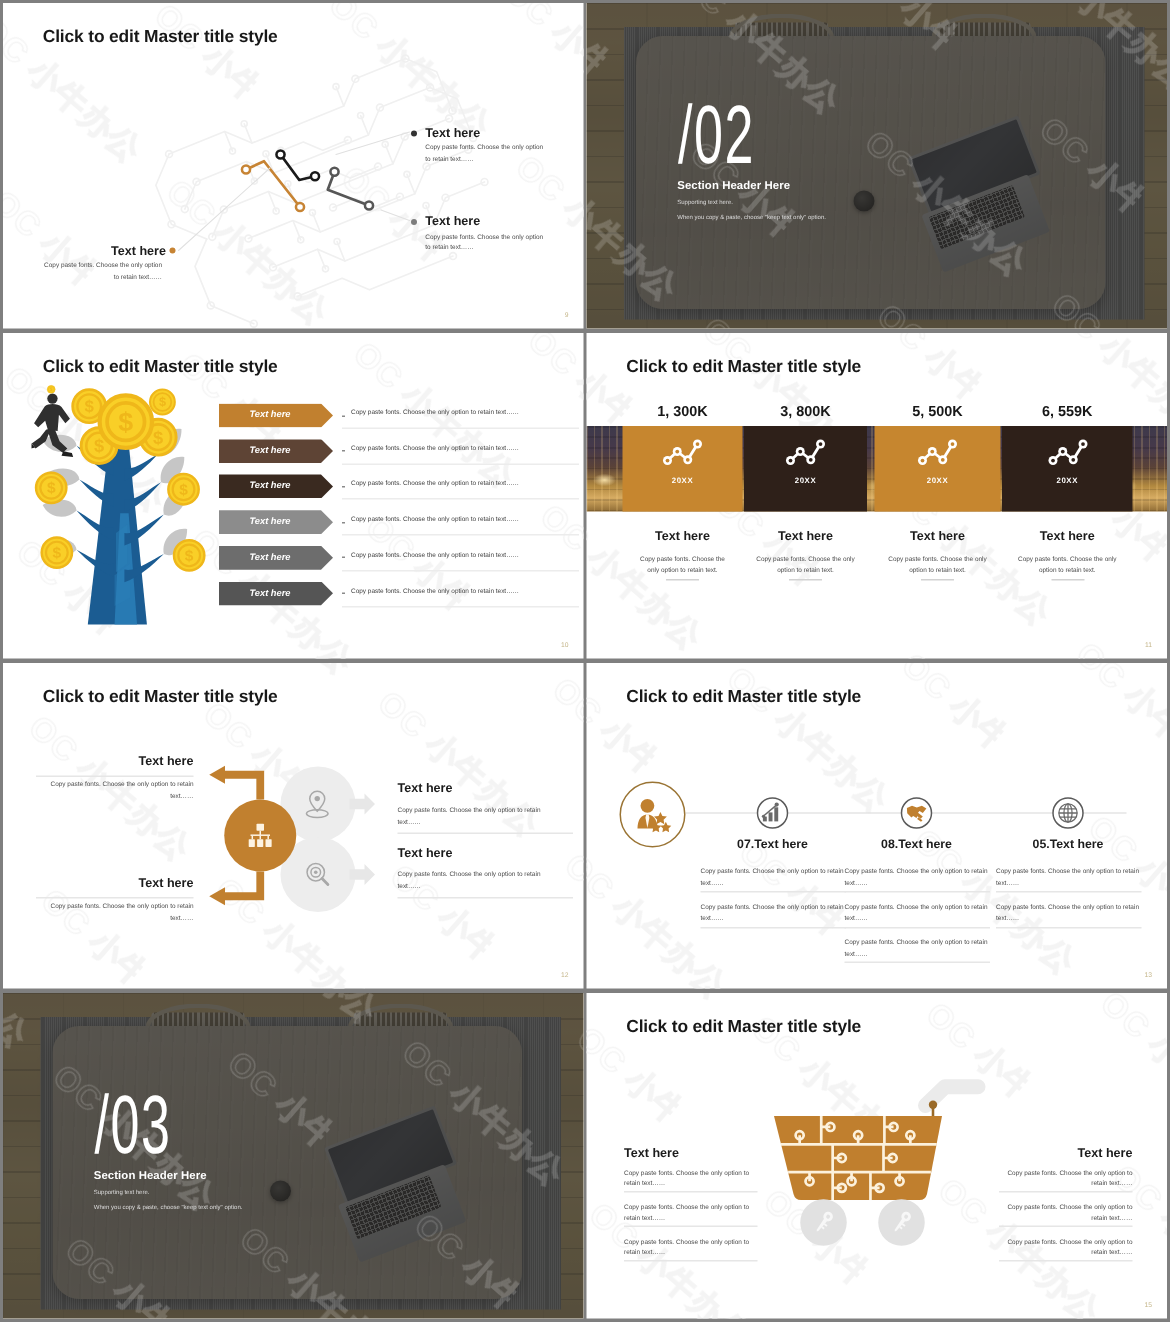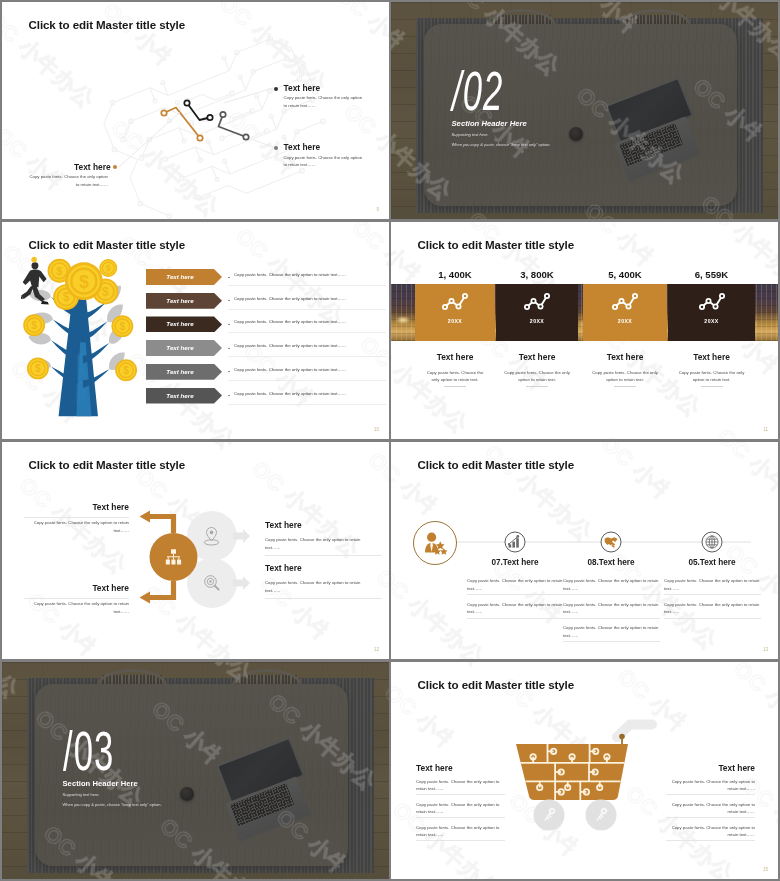--- a/index.html
+++ b/index.html
@@ -1,20 +1,20 @@
 <!DOCTYPE html>
 <html><head>
 <meta charset="utf-8">
 <style>
   html,body{margin:0;padding:0;}
   body{width:780px;height:881px;background:#7f7f7f;font-family:"Liberation Sans",sans-serif;overflow:hidden;}
   .grid{position:absolute;left:0;top:0;width:780px;height:881px;}
   .slide{position:absolute;background:#ffffff;overflow:hidden;}
   .s1{left:2px;  top:2px;   width:387px;height:217px;}
-  .s2{left:391px;top:2px;   width:387px;height:217px;font-style:italic;}
+  .s2{left:391px;top:2px;   width:387px;height:217px;}
   .s3{left:2px;  top:222px; width:387px;height:217px;}
   .s4{left:391px;top:222px; width:387px;height:217px;}
   .s5{left:2px;  top:442px; width:387px;height:217px;}
   .s6{left:391px;top:442px; width:387px;height:217px;}
   .s7{left:2px;  top:662px; width:387px;height:217px;}
   .s8{left:391px;top:662px; width:387px;height:217px;}
 
   .title{position:absolute;font-weight:bold;color:#181818;letter-spacing:-0.1px;font-size:11.6px;left:26.5px;top:16px;white-space:nowrap;}
   .pgnum{position:absolute;font-size:4.5px;color:#c5b68a;right:10px;bottom:7px;}
   .wm{position:absolute;width:780px;height:881px;pointer-events:none;}
@@ -424,21 +424,21 @@
       </div>
     </div>
     <div class="pgnum">10</div>
   </div>
   <div class="slide s4">
     <svg class="wm" viewBox="0 0 780 881">
         <rect width="780" height="881" fill="url(#wmpat)"></rect>
       </svg>
     <div class="title">Click to edit Master title style</div>
     <div class="s4band"></div>
-    <div class="s4stat" style="left:24px;width:80px;">1, 400K</div>
+    <div class="s4stat" style="left:24px;width:80px;">1, 300K</div>
     <div class="s4panel" style="left:24px;width:80px;background:#c6862f;">
       <svg width="30" height="22" viewBox="0 0 30 22" style="position:absolute;left:25.0px;top:7px;">
         <path d="M 5,16 L 11.5,10 L 18.5,15.5 L 25,5" stroke="#fff" stroke-width="1.9" fill="none" stroke-linejoin="round" stroke-linecap="round"></path>
         <circle cx="5" cy="16" r="3.0" fill="#fff"></circle>
           <circle cx="5" cy="16" r="1.25" fill="#c6862f"></circle>
         <circle cx="11.5" cy="10" r="3.0" fill="#fff"></circle>
           <circle cx="11.5" cy="10" r="1.25" fill="#c6862f"></circle>
         <circle cx="18.5" cy="15.5" r="3.0" fill="#fff"></circle>
           <circle cx="18.5" cy="15.5" r="1.25" fill="#c6862f"></circle>
         <circle cx="25" cy="5" r="3.0" fill="#fff"></circle>
@@ -460,21 +460,21 @@
         <circle cx="18.5" cy="15.5" r="3.0" fill="#fff"></circle>
           <circle cx="18.5" cy="15.5" r="1.25" fill="#2e2019"></circle>
         <circle cx="25" cy="5" r="3.0" fill="#fff"></circle>
           <circle cx="25" cy="5" r="1.25" fill="#2e2019"></circle>
       </svg>
       <div class="s4year">20XX</div>
     </div>
     <div class="s4lbl" style="left:105px;width:82px;">Text here</div>
     <div class="s4body" style="left:113px;width:66px;">Copy paste fonts. Choose the only option to retain text.</div>
     <div class="s4rule" style="left:135px;width:22px;"></div>
-    <div class="s4stat" style="left:192px;width:84px;">5, 400K</div>
+    <div class="s4stat" style="left:192px;width:84px;">5, 500K</div>
     <div class="s4panel" style="left:192px;width:84px;background:#c6862f;">
       <svg width="30" height="22" viewBox="0 0 30 22" style="position:absolute;left:27.0px;top:7px;">
         <path d="M 5,16 L 11.5,10 L 18.5,15.5 L 25,5" stroke="#fff" stroke-width="1.9" fill="none" stroke-linejoin="round" stroke-linecap="round"></path>
         <circle cx="5" cy="16" r="3.0" fill="#fff"></circle>
           <circle cx="5" cy="16" r="1.25" fill="#c6862f"></circle>
         <circle cx="11.5" cy="10" r="3.0" fill="#fff"></circle>
           <circle cx="11.5" cy="10" r="1.25" fill="#c6862f"></circle>
         <circle cx="18.5" cy="15.5" r="3.0" fill="#fff"></circle>
           <circle cx="18.5" cy="15.5" r="1.25" fill="#c6862f"></circle>
         <circle cx="25" cy="5" r="3.0" fill="#fff"></circle>

